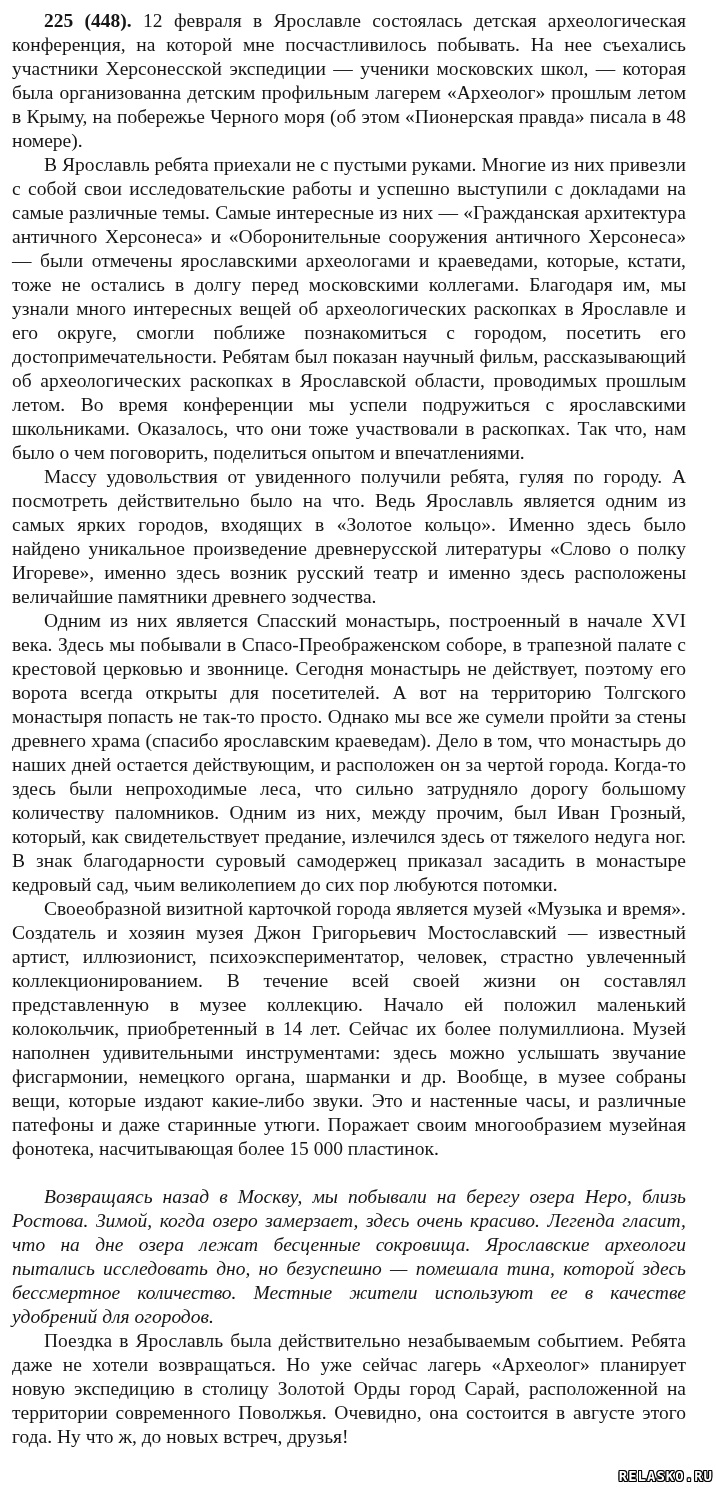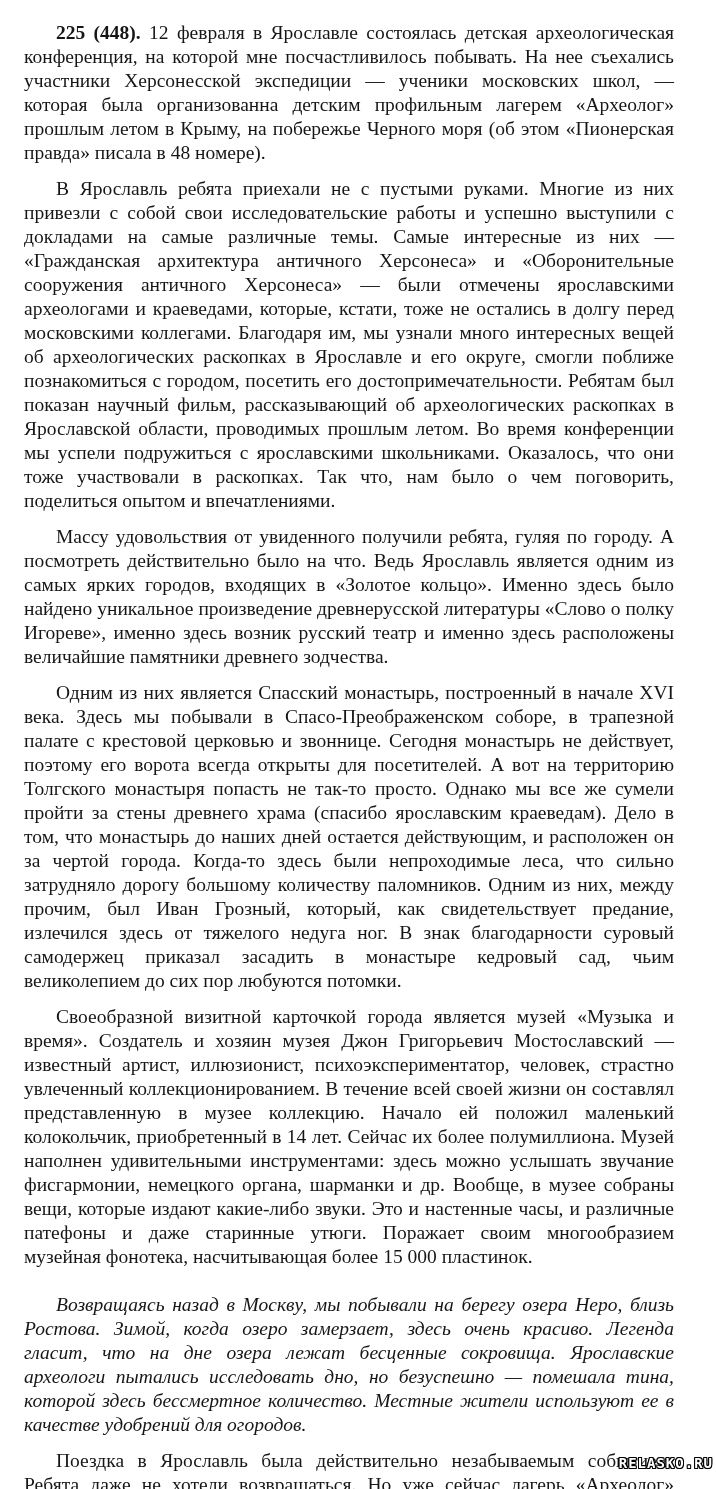--- a/index.html
+++ b/index.html
@@ -21,34 +21,34 @@
     background: #ffffff;
     font-family: "Liberation Serif", "DejaVu Serif", serif;
     font-size: 19.5px;
     line-height: 24px;
     color: #161616;
     text-align: justify;
     hyphens: auto;
     -webkit-hyphens: auto;
   }
   .para {
-    margin: 12px;
+    margin: 0;
     text-indent: 32px;
   }
   .para.gap-before {
     margin-top: 24px;
     font-style: italic;
   }
   .exercise-number {
     font-weight: bold;
   }
   .watermark {
     position: absolute;
     right: 3px;
-    bottom: 18px;
+    bottom: 5px;
     font-family: "DejaVu Sans Mono", monospace;
     font-weight: bold;
     font-size: 14px;
     letter-spacing: 1px;
     color: #ffffff;
     text-shadow:
       -1px -1px 0 #000, 1px -1px 0 #000, -1px 1px 0 #000, 1px 1px 0 #000,
       -1px 0 0 #000, 1px 0 0 #000, 0 -1px 0 #000, 0 1px 0 #000;
   }
 </style>

